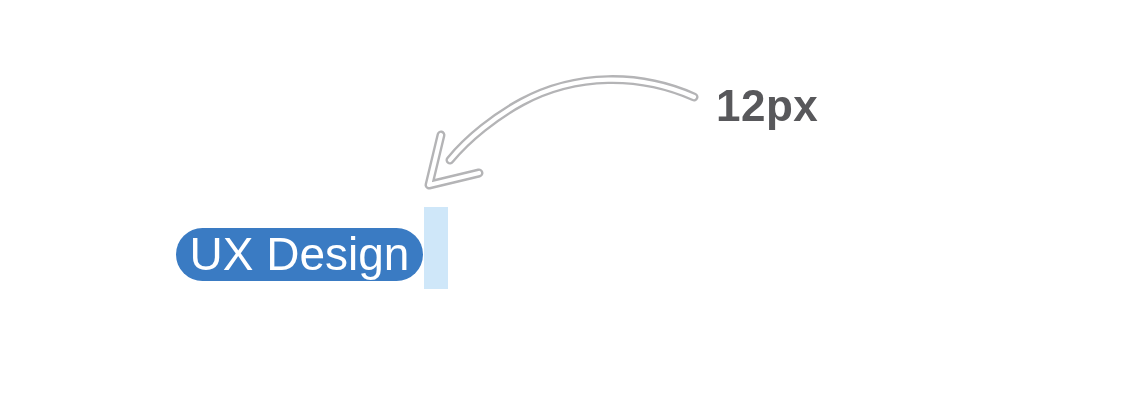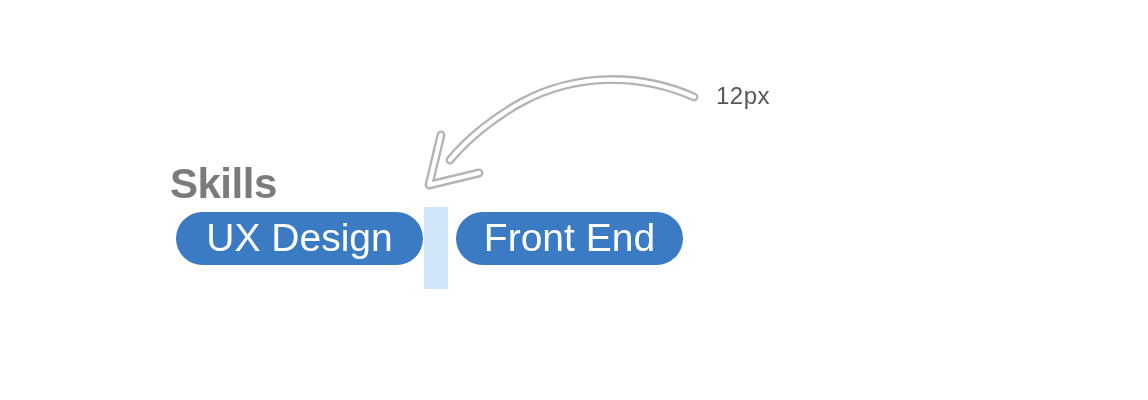--- a/index.html
+++ b/index.html
@@ -29,70 +29,68 @@
   .gap-highlight {
     position: absolute;
     left: 424px;
     top: 207px;
     width: 24px;
     height: 82px;
     background: var(--gap-color, #cfe7f9);
   }
   .pill {
     position: absolute;
-    top: 212px;
+    top: 228px;
     height: 53px;
     border-radius: 27px;
     background: var(--pill-bg, #3a7bc3);
     color: var(--pill-text, #ffffff);
     display: flex;
     align-items: center;
     justify-content: center;
-    font-size: 39px;
+    font-size: 46px;
     line-height: 1;
     white-space: nowrap;
     cursor: pointer;
     box-sizing: border-box;
     padding-bottom: 2px;
   }
   .pill-ux   { left: 176px; width: 247px; }
   .pill-fe   { left: 456px; width: 227px; }
   .pill-ph   { left: 713px; width: 284px; }
   .px-label {
     position: absolute;
     left: 716px;
     top: 84px;
-    font-size: 24px;
-    font-weight: normal;
+    font-size: 44px;
+    font-weight: bold;
     letter-spacing: 0.5px;
     color: var(--label-color, #58585b);
     line-height: 1.0;
     white-space: nowrap;
   }
   .arrow-layer {
     position: absolute;
     left: 0;
     top: 0;
     width: 1148px;
     height: 400px;
     pointer-events: none;
   }
 </style>
 </head>
 <body>
 
 <div class="canvas">
 
-  <div class="skills-title">Skills</div>
 
   <div class="gap-highlight"></div>
 
   <div class="pill pill-ux">UX Design</div>
 
-  <div class="pill pill-fe">Front End</div>
 
 
   <div class="px-label">12px</div>
 
   <svg class="arrow-layer" viewBox="0 0 1148 400">
 
     <path d="M 694 97 C 640 73, 576 73, 522 102 C 496 116, 468 138, 450 160" fill="none" stroke-width="9" stroke-linecap="round" stroke-linejoin="round" stroke="#b4b4b6"></path>
     <path d="M 441 135 L 429 185 L 479 173" fill="none" stroke-width="9" stroke-linecap="round" stroke-linejoin="round" stroke="#b4b4b6"></path>
 
     <path d="M 694 97 C 640 73, 576 73, 522 102 C 496 116, 468 138, 450 160" fill="none" stroke="#ffffff" stroke-width="4.2" stroke-linecap="round" stroke-linejoin="round"></path>

